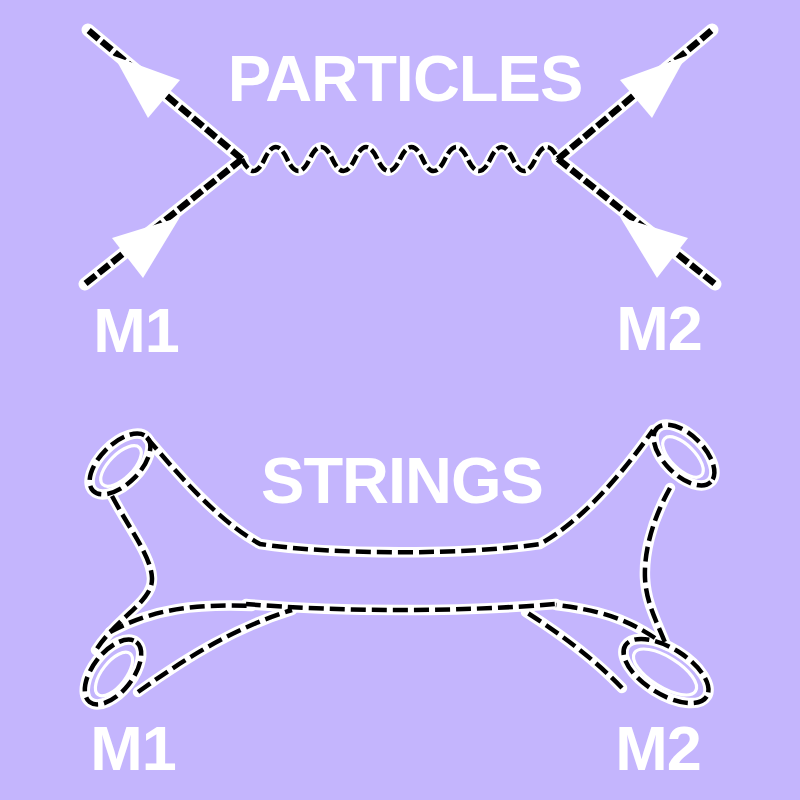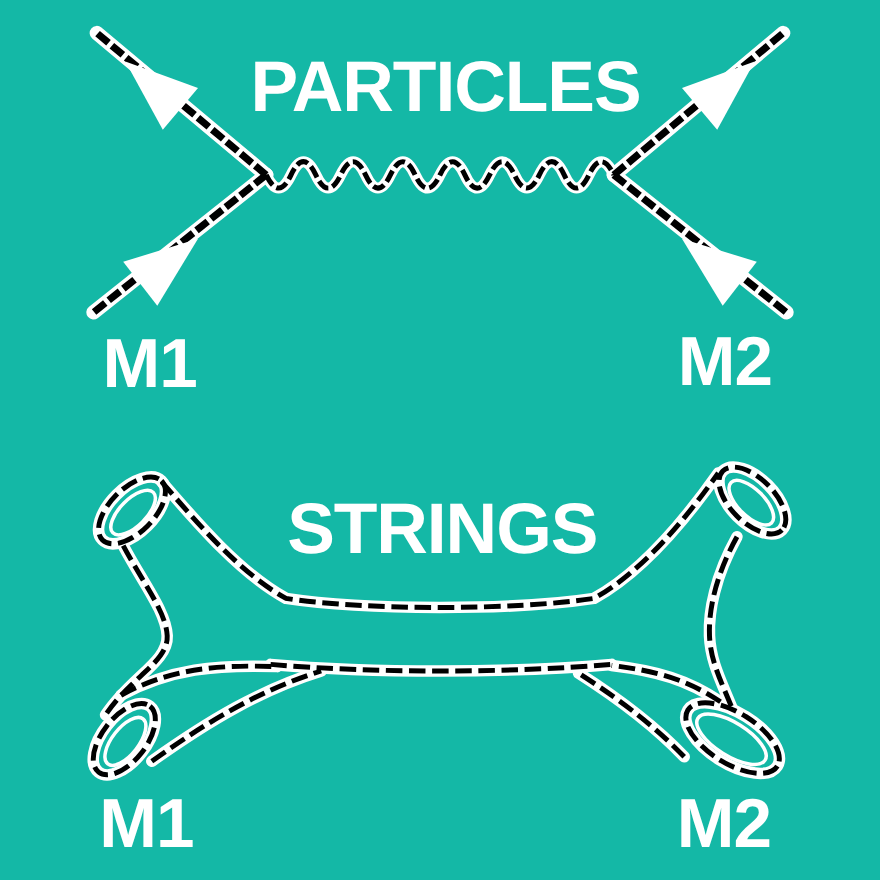--- a/index.html
+++ b/index.html
@@ -4,21 +4,21 @@
 <style>
   html, body {
     margin: 0;
     padding: 0;
     background: #000;
   }
   .stage {
     position: relative;
     width: 800px;
     height: 800px;
-    background: #14b8a6;
+    background: #c4b5fd;
     overflow: hidden;
   }
   svg { display: block; }
   text {
     font-family: "Liberation Sans", sans-serif;
     font-weight: bold;
     fill: #ffffff;
   }
   .title { font-size: 65px; letter-spacing: -1px; }
   .mass-label { font-size: 63px; letter-spacing: -1px; }

